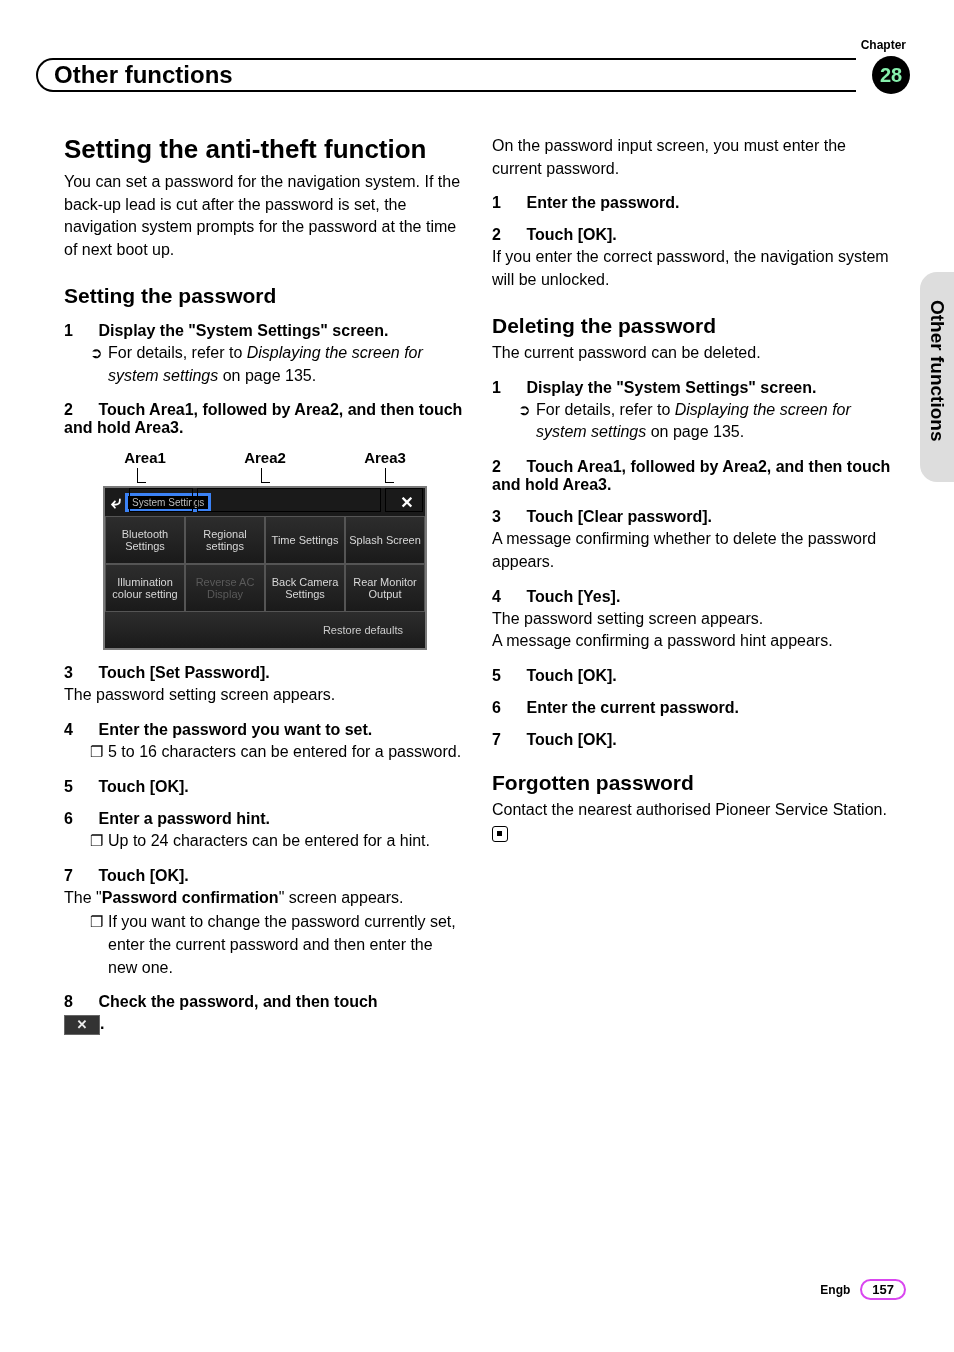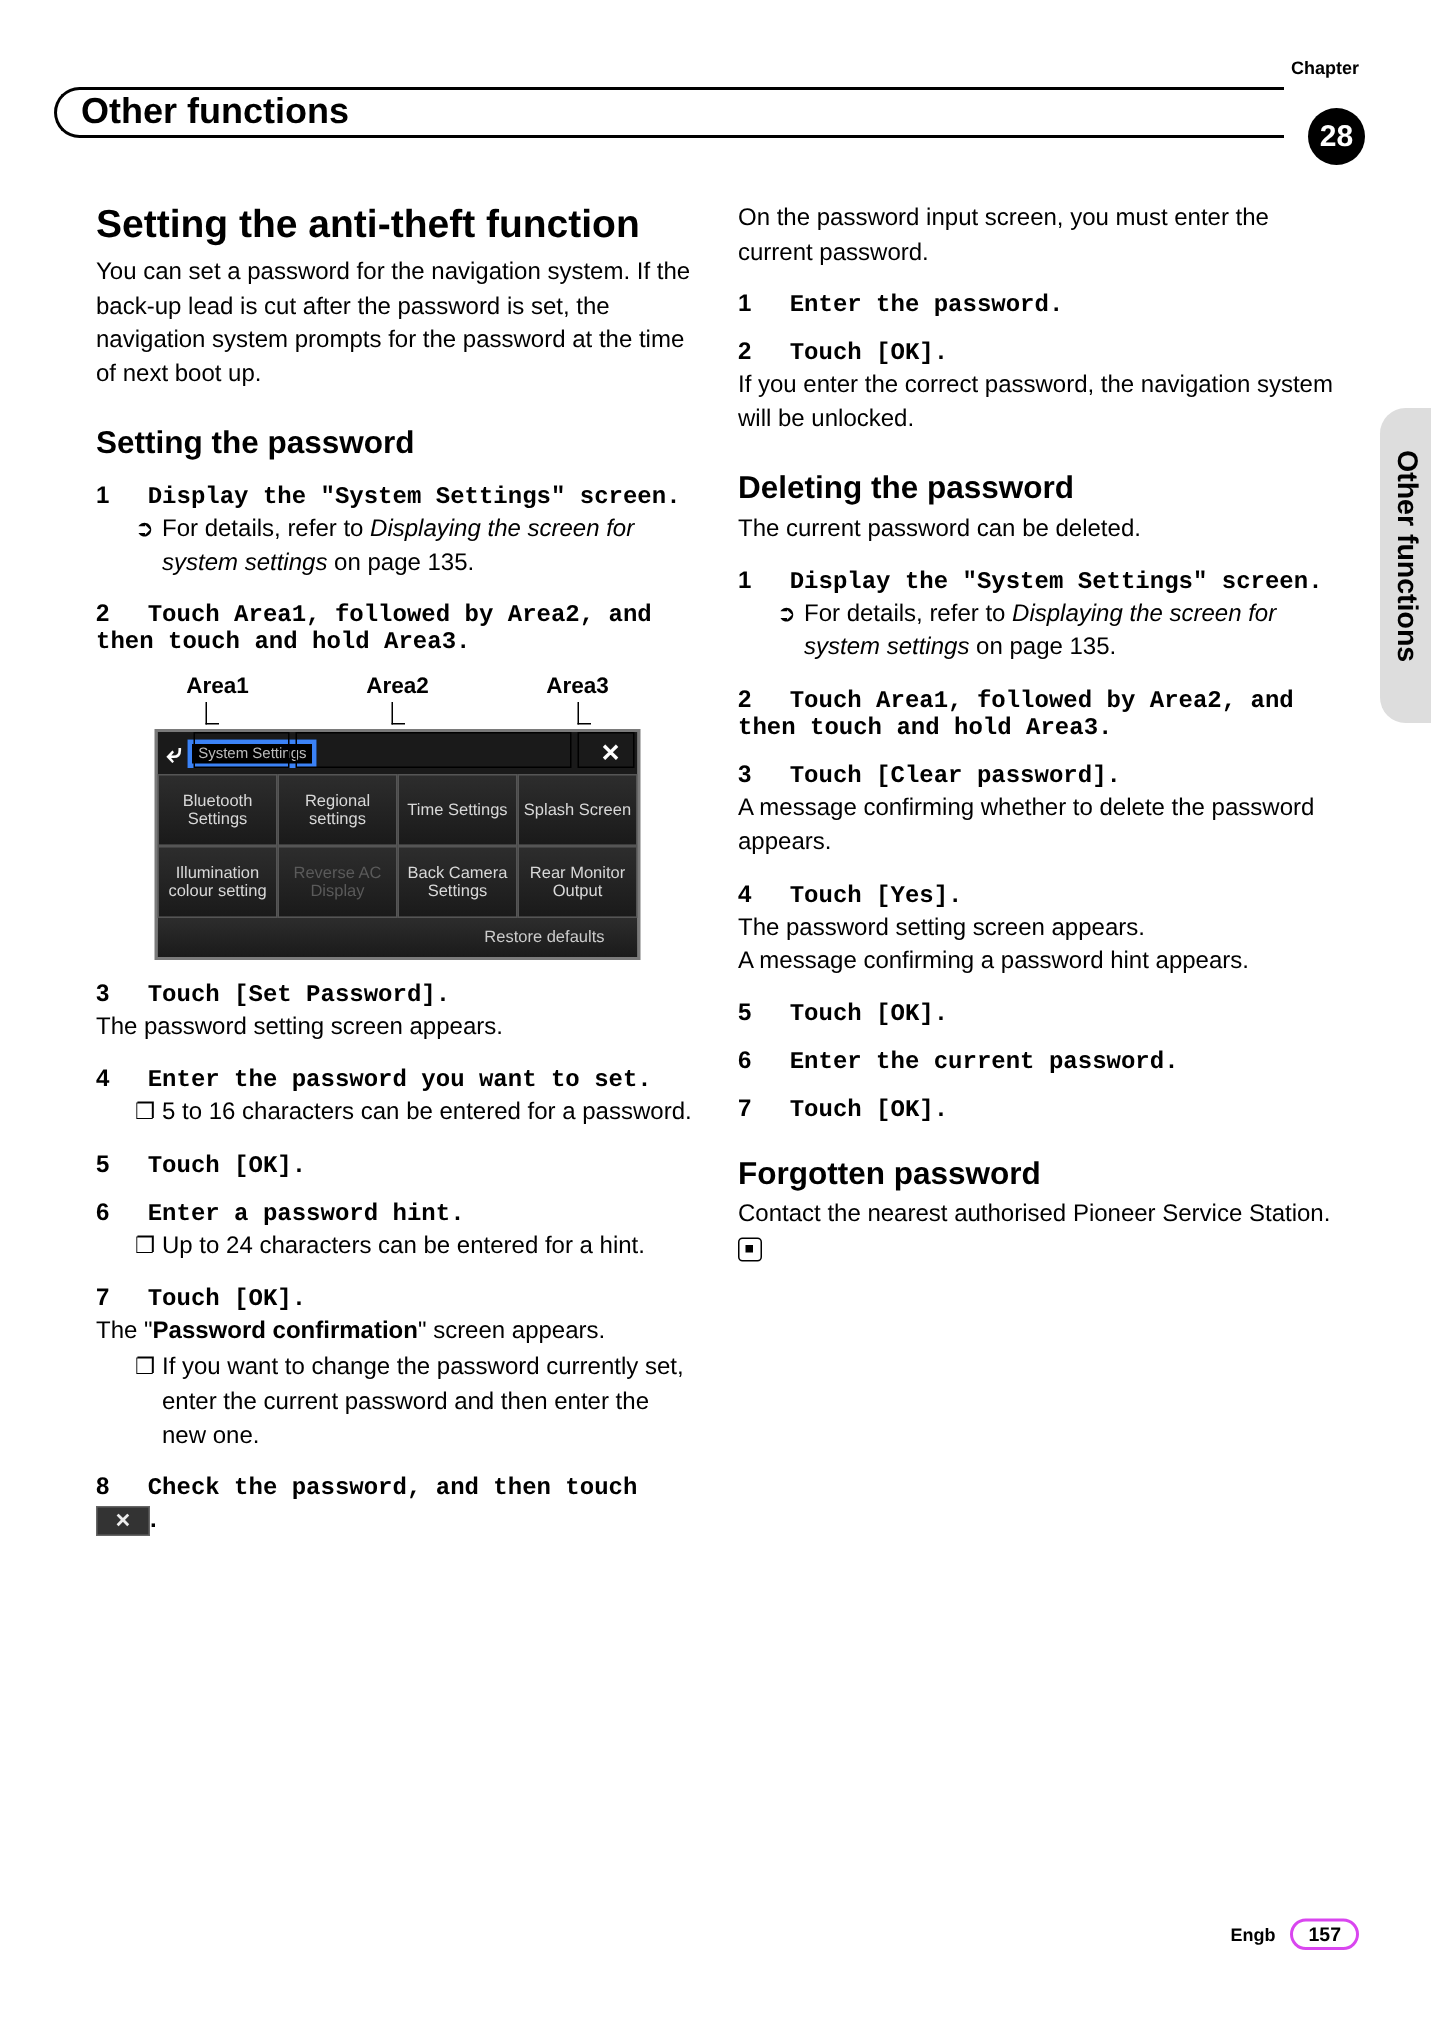--- a/index.html
+++ b/index.html
@@ -27,27 +27,26 @@
     font-weight: bold;
   }
   .chapter-badge {
     position: absolute;
     top: 56px;
     right: 44px;
     width: 38px;
     height: 38px;
     background: #000;
     border-radius: 50%;
-    color: #ffffff;
+    color: #86efac;
     font-weight: bold;
     font-size: 20px;
     display: flex;
     align-items: center;
     justify-content: center;
-    margin-top: 16px;
   }
   .header-bar {
     position: absolute;
     top: 58px;
     left: 36px;
     width: 820px;
     height: 34px;
     border: 2px solid #000;
     border-radius: 18px 0 0 18px;
     border-right: none;
@@ -113,21 +112,20 @@
     font-weight: bold;
     font-size: 16px;
     display: inline-block;
     width: 30px;
     vertical-align: top;
   }
   .step-txt {
     font-weight: bold;
     font-size: 16px;
     display: inline;
-    font-family: Liberation Mono, monospace;
   }
   .follow {
     font-size: 16px;
     margin: 0 0 2px 0;
     line-height: 1.42;
   }
   .bullet-row {
     display: flex;
     margin-top: 2px;
   }
@@ -215,21 +213,21 @@
     justify-content: center;
     text-align: center;
     line-height: 1.15;
     padding: 0 2px;
   }
   .shot-cell.disabled { color: #5a5a5a; }
   .shot-footer {
     background: linear-gradient(#2d2d2d,#1a1a1a);
     color: #ccc;
     font-size: 11px;
-    height: 26px;
+    height: 36px;
     display: flex;
     align-items: center;
     justify-content: flex-end;
     padding-right: 22px;
   }
   .x-btn {
     display: inline-block;
     background: #333;
     color: #eee;
     font-size: 13px;

